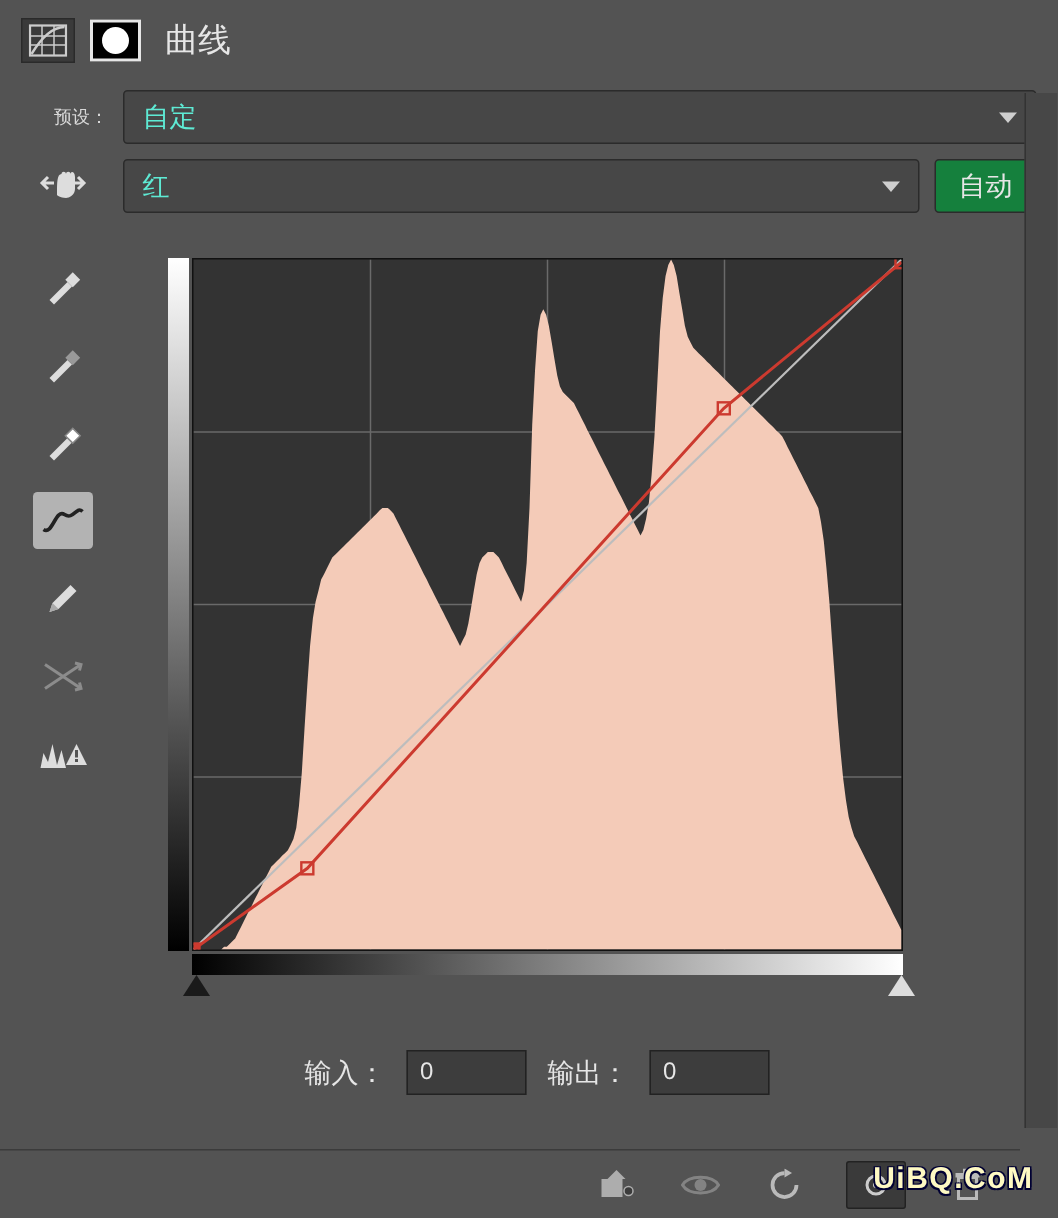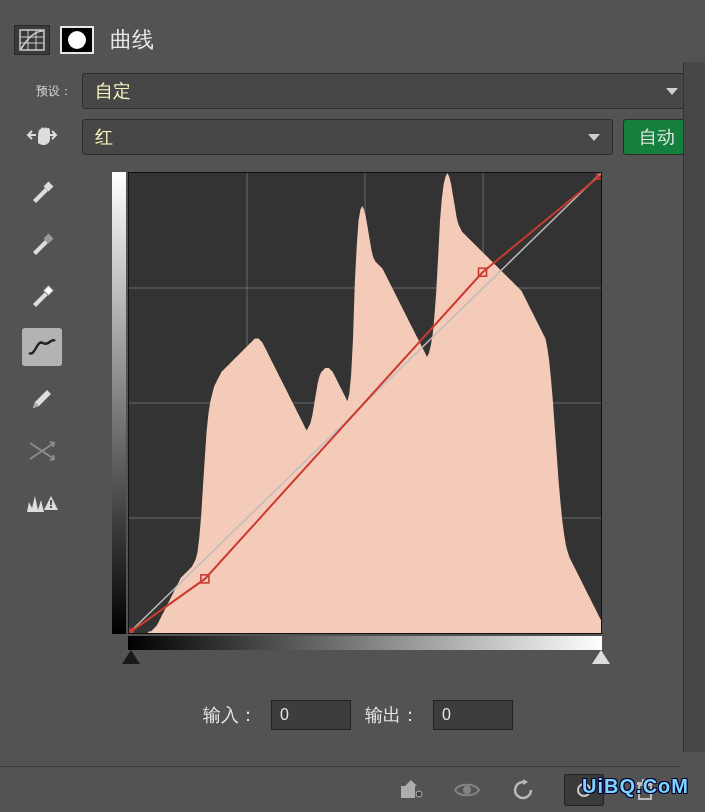--- a/index.html
+++ b/index.html
@@ -9,21 +9,21 @@
     font-family: "Microsoft YaHei", Arial, sans-serif;
     font-size: 16px;
     color: #e6e6e6;
     position: relative;
   }
   .panel { width: 705px; height: 812px; position: relative; }
 
   
   .header {
     display: flex; align-items: center; gap: 10px;
-    padding: 25px 14px 12px 14px;
+    padding: 12px 14px 12px 14px;
   }
   .header-icon-btn {
     width: 36px; height: 30px;
     background: #3a3a3a;
     border: 1px solid #2a2a2a;
     display: flex; align-items: center; justify-content: center;
   }
   .header-icon-btn svg { display:block; }
   .mask-thumb {
     width: 34px; height: 28px;
@@ -42,21 +42,21 @@
   .row-label { width: 58px; text-align: right; font-size: 12px; color: #d8d8d8; }
 
   .select {
     flex: 1;
     height: 36px;
     background: #474747;
     border: 1px solid #2b2b2b;
     border-radius: 3px;
     display: flex; align-items: center; justify-content: space-between;
     padding: 0 12px;
-    color: #fef9c3; font-size: 18px;
+    color: #5eead4; font-size: 18px;
   }
   .select .chev {
     width: 0; height: 0;
     border-left: 6px solid transparent;
     border-right: 6px solid transparent;
     border-top: 7px solid #cfcfcf;
   }
 
   .hand-icon { width: 58px; text-align: center; }
 
@@ -142,21 +142,21 @@
 
   
   .vscroll {
     position:absolute; right:0; top:62px; width:22px; height:690px;
     background:#474747; border-left:1px solid #333;
   }
 
   
   .watermark {
     position:absolute; right:16px; bottom:14px;
-    color:#7dd3fc; font-weight:bold; font-size:20px;
+    color:#fef9c3; font-weight:bold; font-size:20px;
     font-family: Arial, sans-serif;
     text-shadow: -1px -1px 0 #003, 1px -1px 0 #003, -1px 1px 0 #003, 1px 1px 0 #003;
     letter-spacing:1px;
   }
 </style>
 </head>
 <body>
 
 <div class="panel">
 

